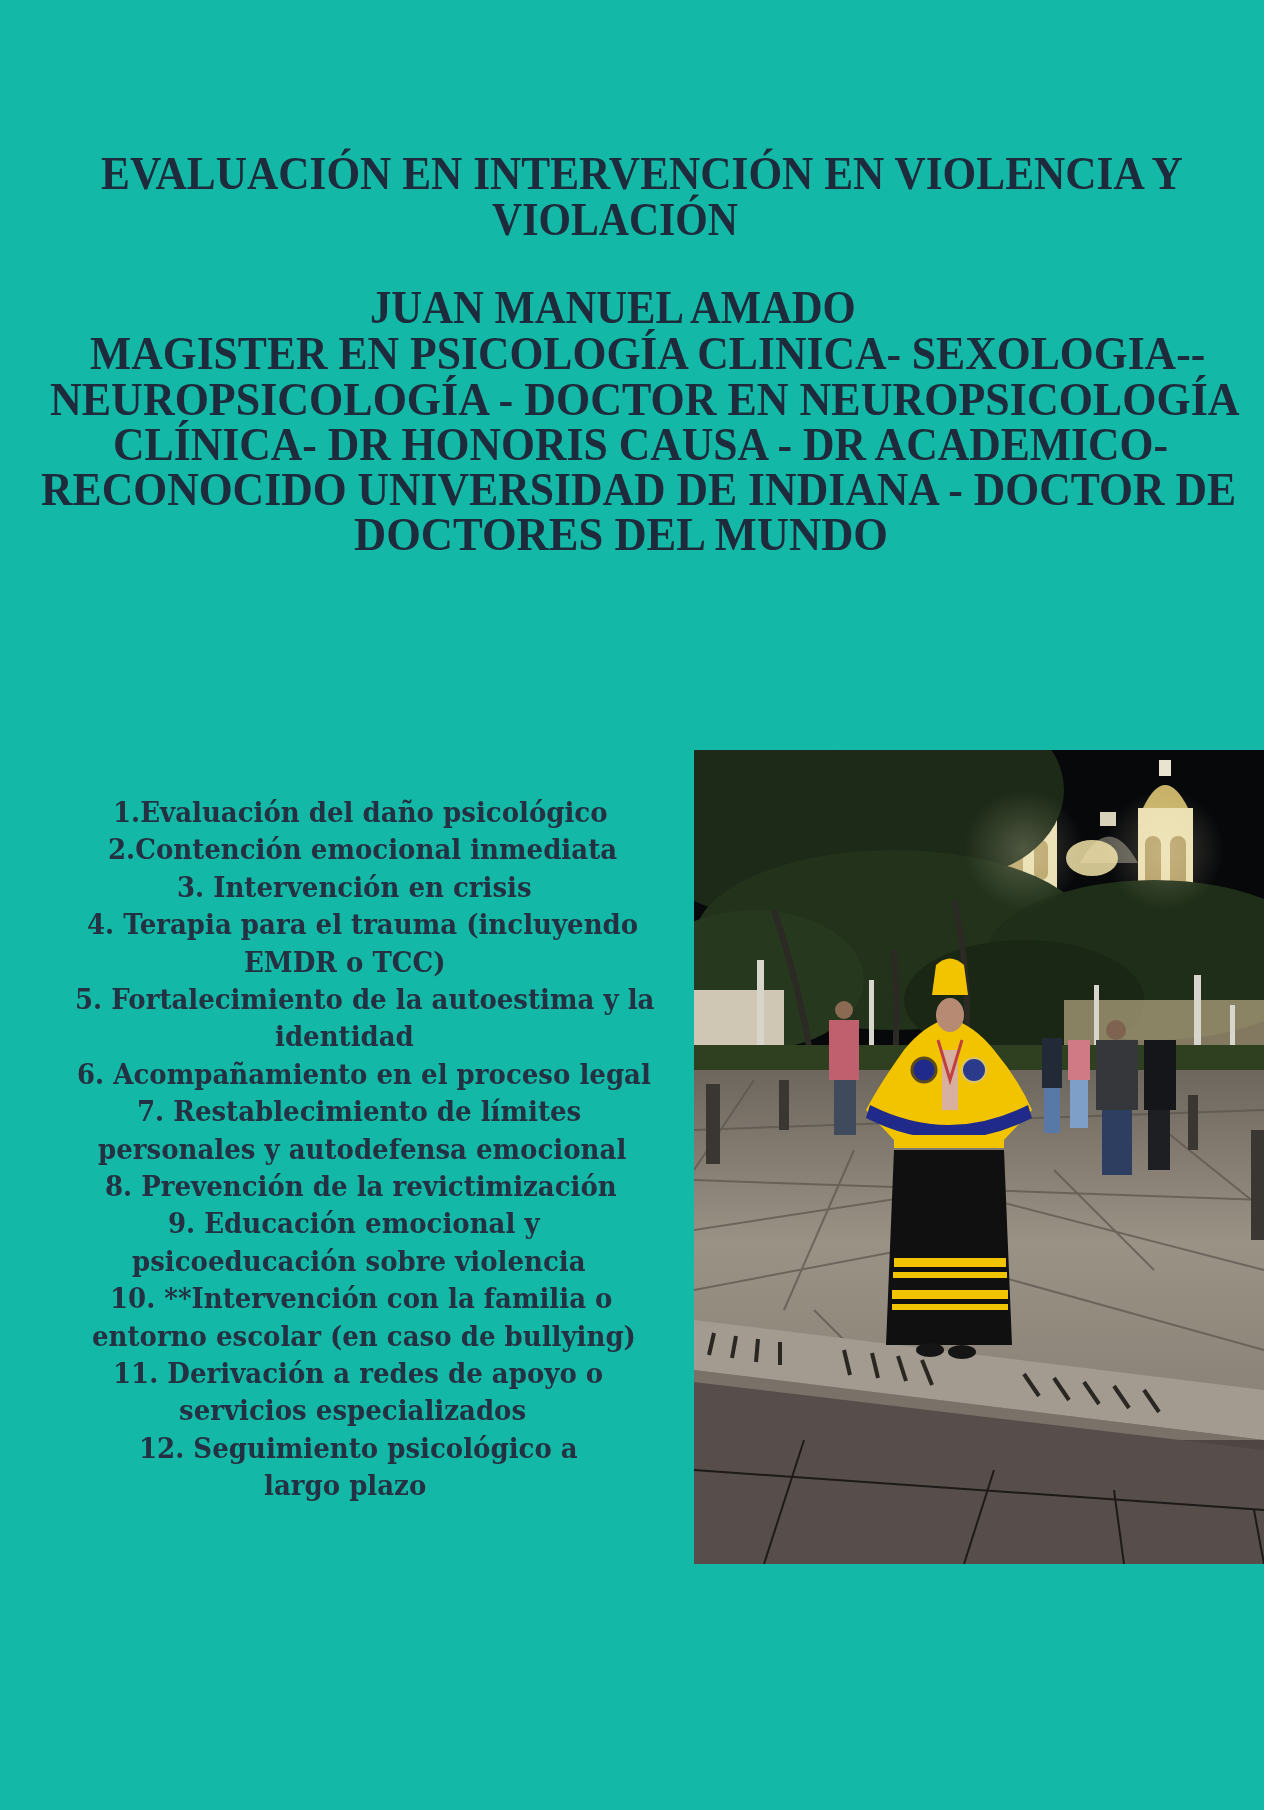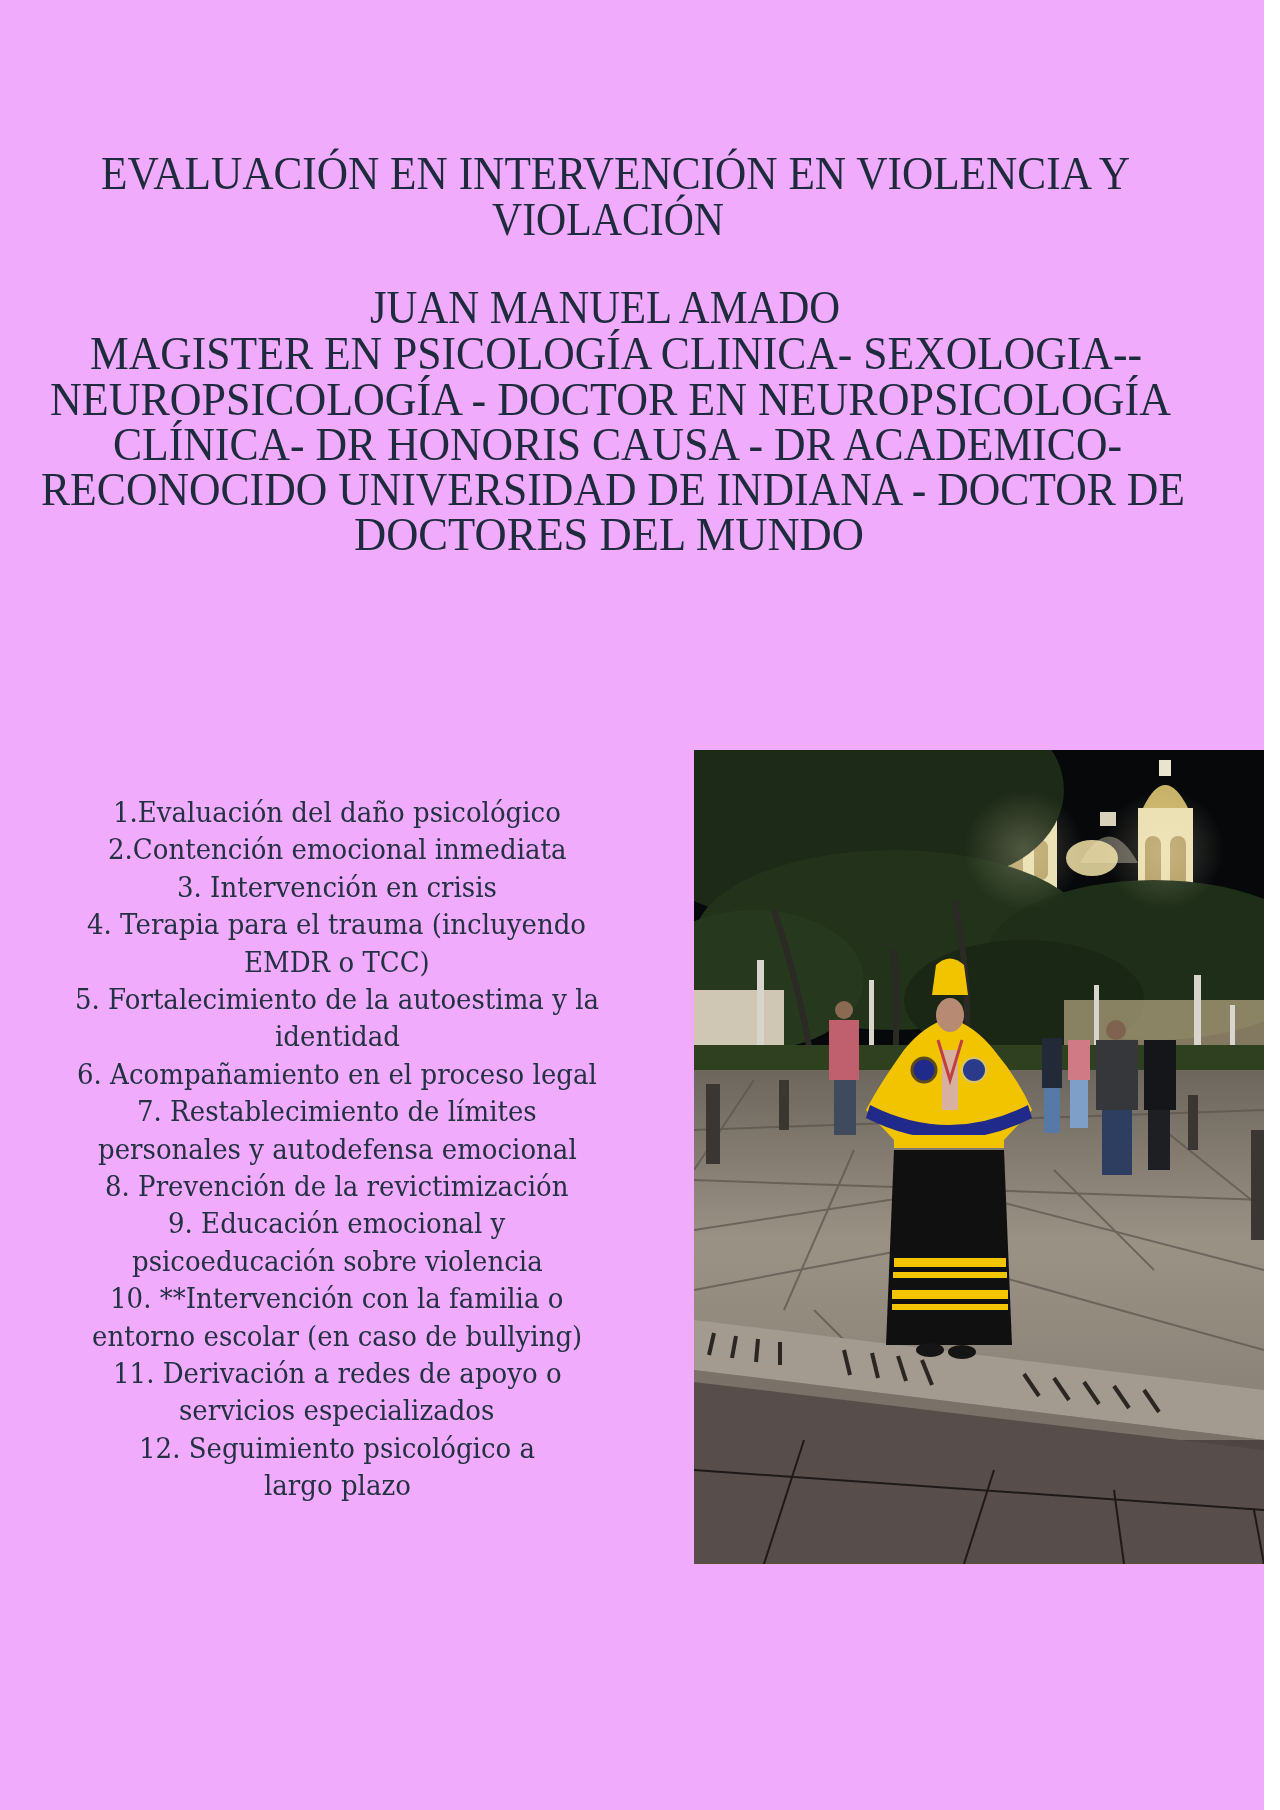--- a/index.html
+++ b/index.html
@@ -1,17 +1,17 @@
 <!DOCTYPE html>
 <html><head>
 <meta charset="utf-8">
 <style>
   html, body { margin: 0; padding: 0; background: #ffffff; }
   body { width: 1280px; height: 1810px; position: relative; overflow: hidden; }
-  .page { position: absolute; left: 0; top: 0; width: 1264px; height: 1810px; background: #f0abfc; }
+  .page { position: absolute; left: 0; top: 0; width: 1264px; height: 1810px; background: #14b8a6; font-weight: bold; }
 
   .heading-line {
     position: absolute;
     left: 0;
     white-space: nowrap;
     font-family: "Liberation Serif", "DejaVu Serif", serif;
     color: #1e2b3c;
     line-height: 1;
     transform-origin: 0 0;
     letter-spacing: 0;

